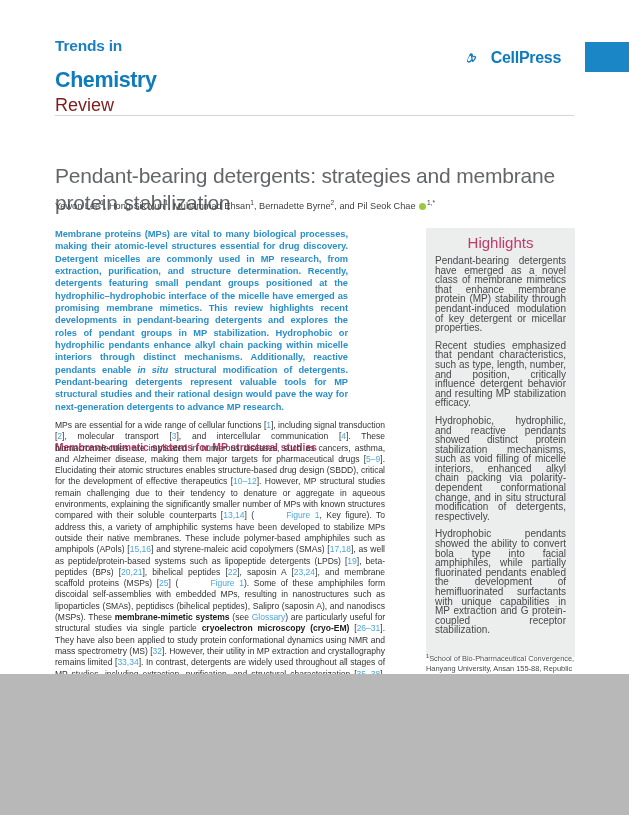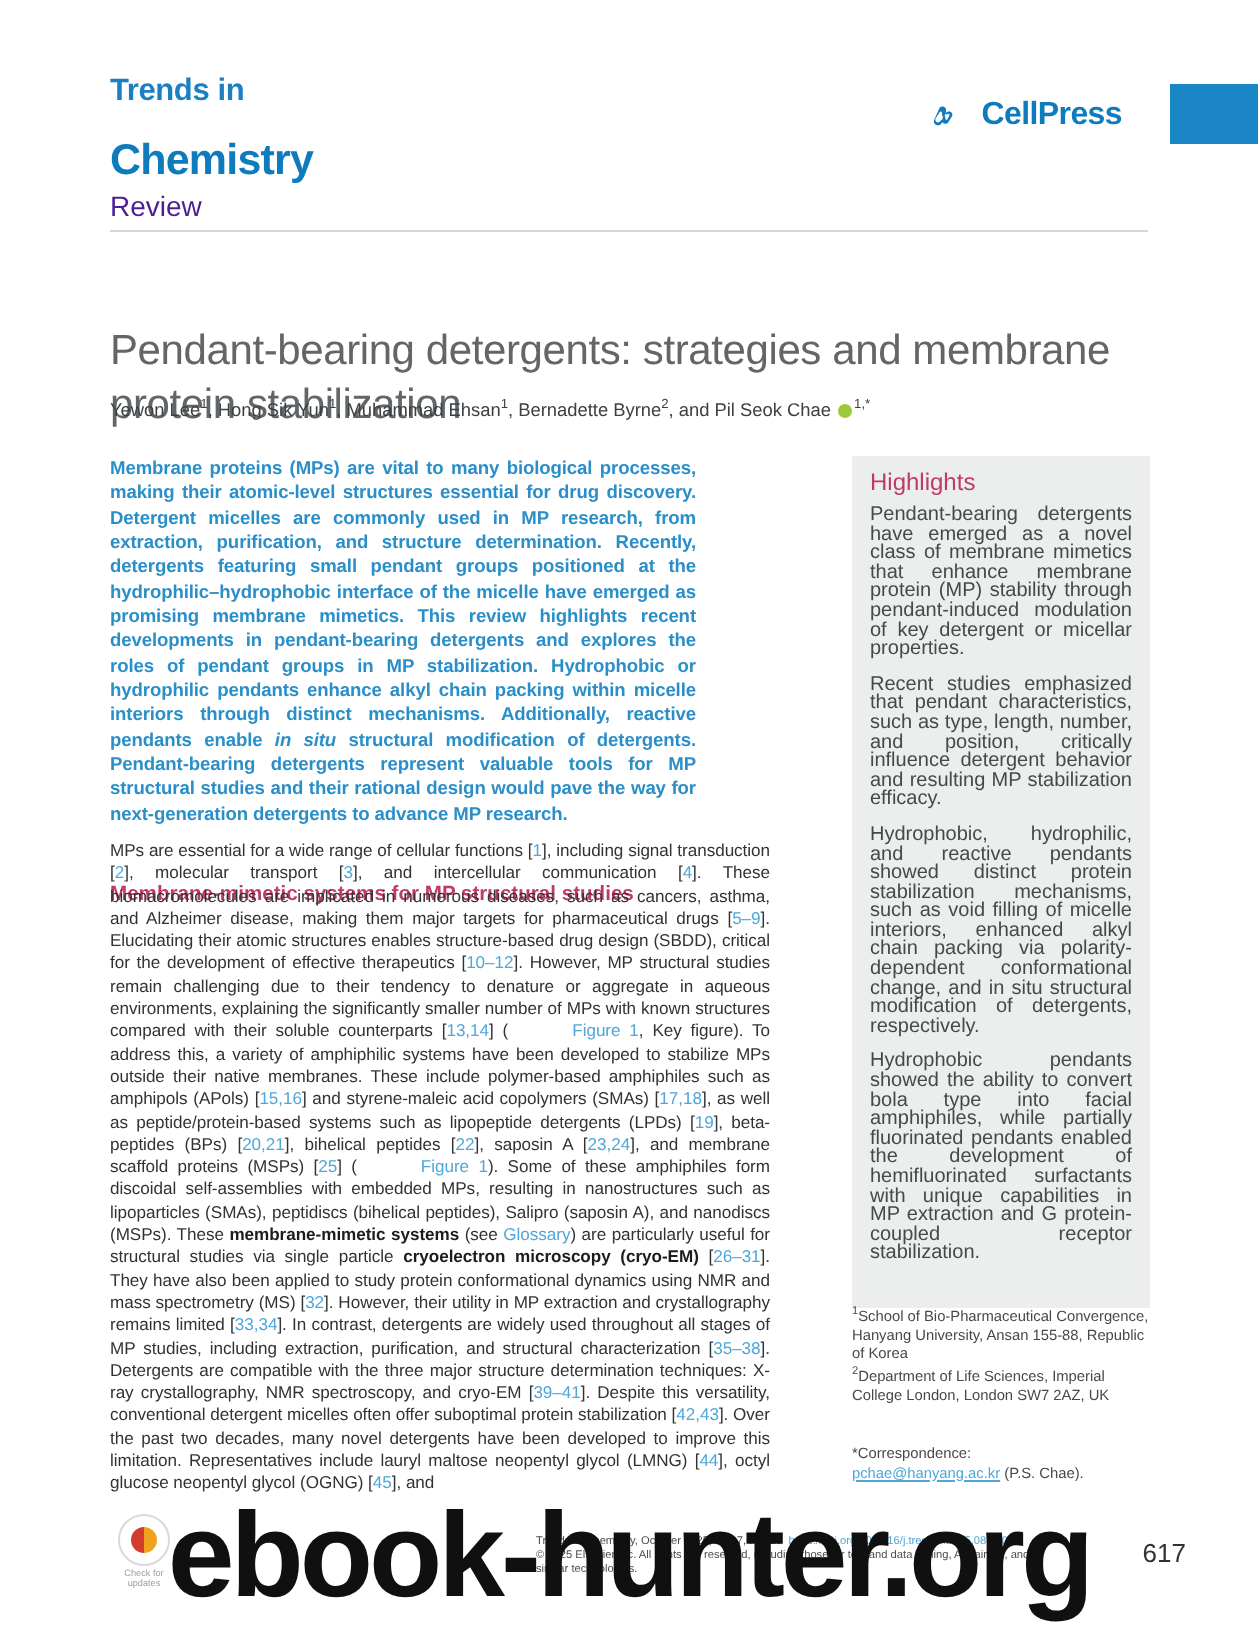--- a/index.html
+++ b/index.html
@@ -6,21 +6,21 @@
     margin: 0;
     padding: 0;
     background: #b8b8b8;
   }
   body {
     font-family: "Liberation Sans", sans-serif;
   }
   .page {
     position: relative;
     width: 629px;
-    height: 815px;
+    height: 674px;
     background: #ffffff;
     overflow: hidden;
     text-decoration: underline;
   }
 
   
   .masthead {
     position: absolute;
     left: 0; top: 0;
     width: 629px; height: 101px;
@@ -65,22 +65,22 @@
     position: absolute;
     right: 0; top: 42px;
     width: 44px; height: 30px;
     background: #1b86c6;
   }
 
   
   .article-type {
     position: absolute;
     left: 55px; top: 95px;
-    font-size: 14px;
-    color: #4c1d95;
+    font-size: 18px;
+    color: #7f1d1d;
     font-weight: normal;
   }
   .rule {
     position: absolute;
     left: 55px; top: 115px;
     width: 519px; height: 1px;
     background: #d4d6d8;
   }
 
   
@@ -160,24 +160,25 @@
   
   .highlights {
     position: absolute;
     left: 426px; top: 228px;
     width: 149px;
     background: #eceded;
     padding: 6px 9px 10px 9px;
     box-sizing: border-box;
   }
   .hl-title {
-    font-size: 12px;
+    font-size: 15px;
     color: #c0396b;
     font-weight: normal;
     margin-bottom: 5px;
+    text-align: center;
   }
   .hl-para {
     font-size: 10px;
     line-height: 9.6px;
     color: #46494b;
     text-align: justify;
     margin: 0 0 8px 0;
   }
   .hl-para:last-child { margin-bottom: 12px; }
 

